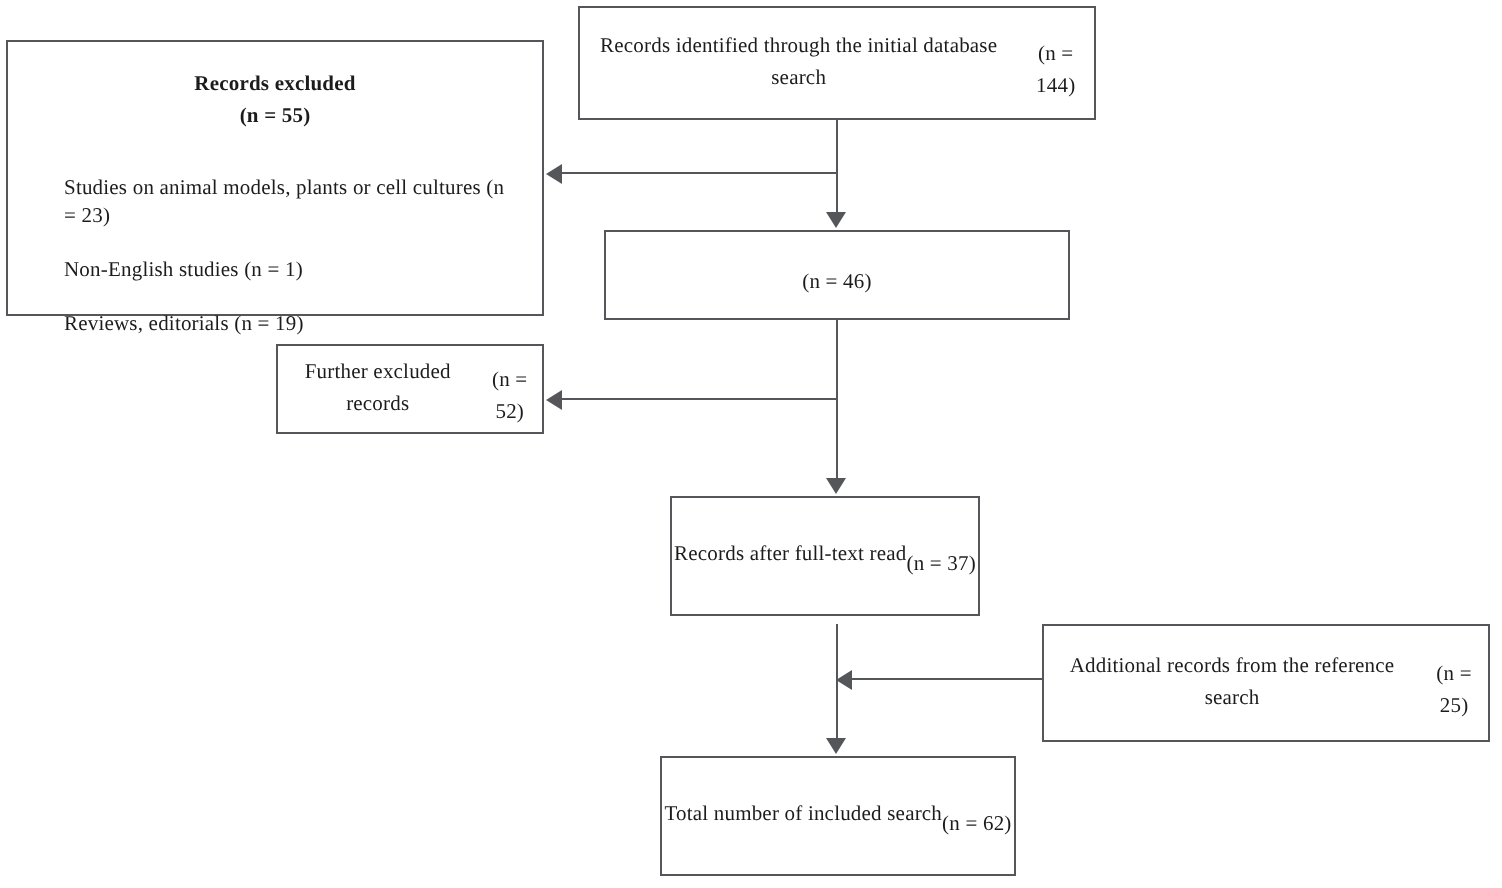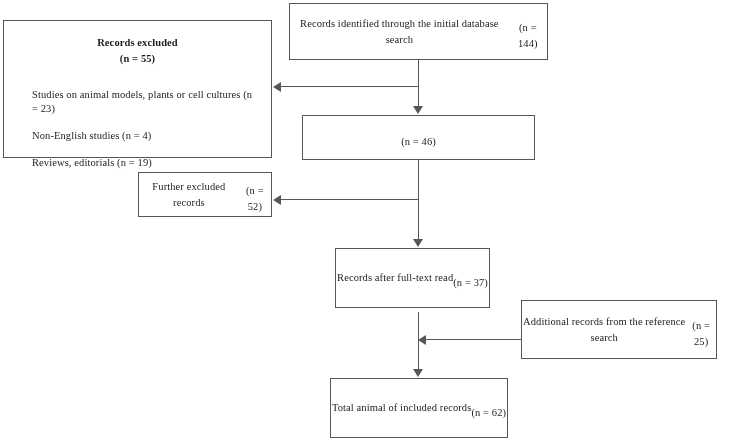--- a/index.html
+++ b/index.html
@@ -117,42 +117,42 @@
     <span class="line2">(n = 144)</span>
   </div>
 
   <div class="panel" style="left:3px; top:20px; width:269px; height:138px;">
     <div class="panel-head">
       <span>Records excluded</span><br>
       <span class="cnt">(n = 55)</span>
     </div>
     <div class="panel-list">
       <div class="reason">Studies on animal models, plants or cell cultures (n = 23)</div>
-      <div class="reason">Non-English studies (n = 4)</div>
+      <div class="reason">Non-English studies (n = 1)</div>
       <div class="reason">Reviews, editorials (n = 19)</div>
     </div>
   </div>
 
   <div class="node" style="left:302px; top:115px; width:233px; height:45px;">
     <span class="line2">(n = 46)</span>
   </div>
 
   <div class="node" style="left:138px; top:172px; width:134px; height:45px;">
     <span class="line1">Further excluded records</span>
     <span class="line2">(n = 52)</span>
   </div>
 
   <div class="node" style="left:335px; top:248px; width:155px; height:60px;">
     <span class="line1">Records after full-text read</span>
     <span class="line2">(n = 37)</span>
   </div>
 
-  <div class="node" style="left:521px; top:300px; width:196px; height:59px;justify-content:center;">
+  <div class="node" style="left:521px; top:312px; width:224px; height:59px;justify-content:center;">
     <span class="line1">Additional records from the reference search</span>
     <span class="line2">(n = 25)</span>
   </div>
 
   <div class="node" style="left:330px; top:378px; width:178px; height:60px;">
-    <span class="line1">Total animal of included records</span>
+    <span class="line1">Total number of included search</span>
     <span class="line2">(n = 62)</span>
   </div>
 
 </div>
 
 </body></html>

